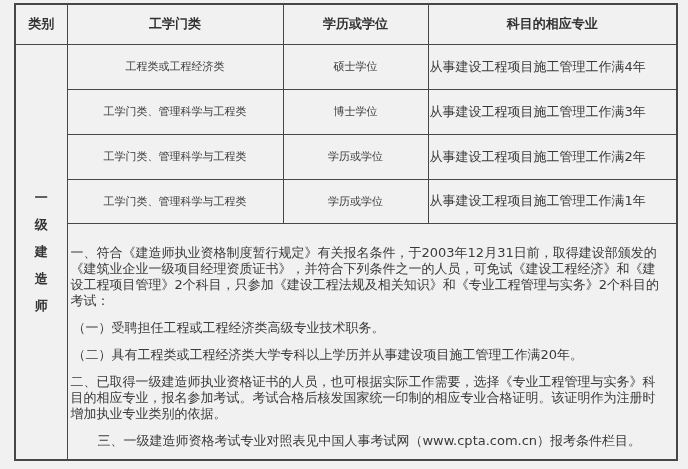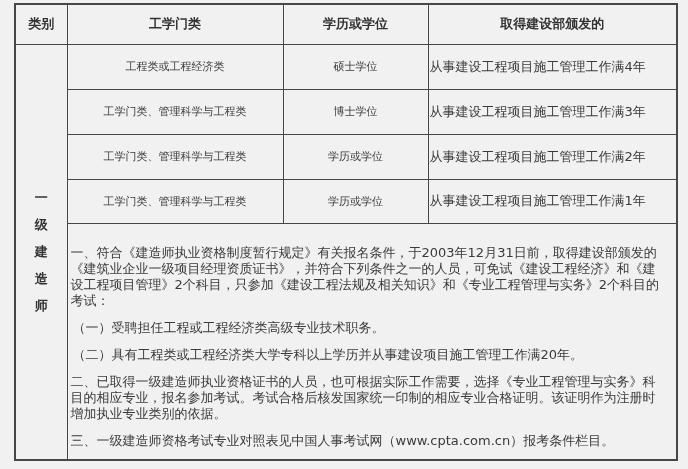--- a/index.html
+++ b/index.html
@@ -67,39 +67,39 @@
     vertical-align: top;
     text-align: left;
     padding: 21px 8px 4px 3px;
     font-size: 13px;
   }
   .note {
     margin: 0 0 11px 0;
     line-height: 16px;
   }
   .note.sub { padding-left: 2px; }
-  .note:last-child { margin-bottom: 6px; }
+  .note:last-child { margin-bottom: 6px; text-align: center; }
 </style>
 </head>
 <body>
 
 <div class="stage">
   <table class="qual-table">
     <colgroup>
       <col style="width:52px">
       <col style="width:216px">
       <col style="width:145px">
       <col style="width:249px">
     </colgroup>
     <thead>
       <tr class="header-row">
         <th>类别</th>
         <th>工学门类</th>
         <th>学历或学位</th>
-        <th>取得建设部颁发的</th>
+        <th>科目的相应专业</th>
       </tr>
     </thead>
     <tbody>
       <tr class="body-row">
         <td class="cell-category" rowspan="5">
           <span class="vchar">一</span>
           <span class="vchar">级</span>
           <span class="vchar">建</span>
           <span class="vchar">造</span>
           <span class="vchar">师</span>

